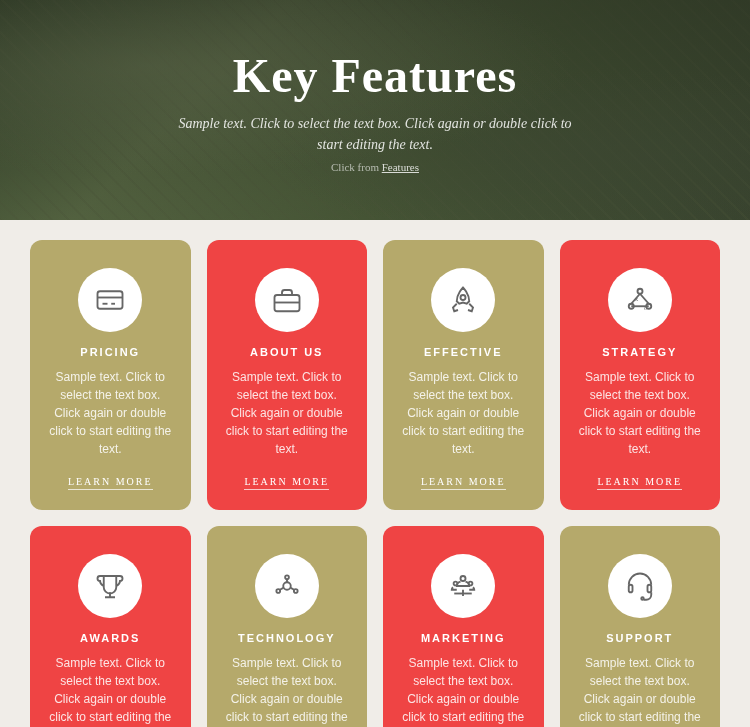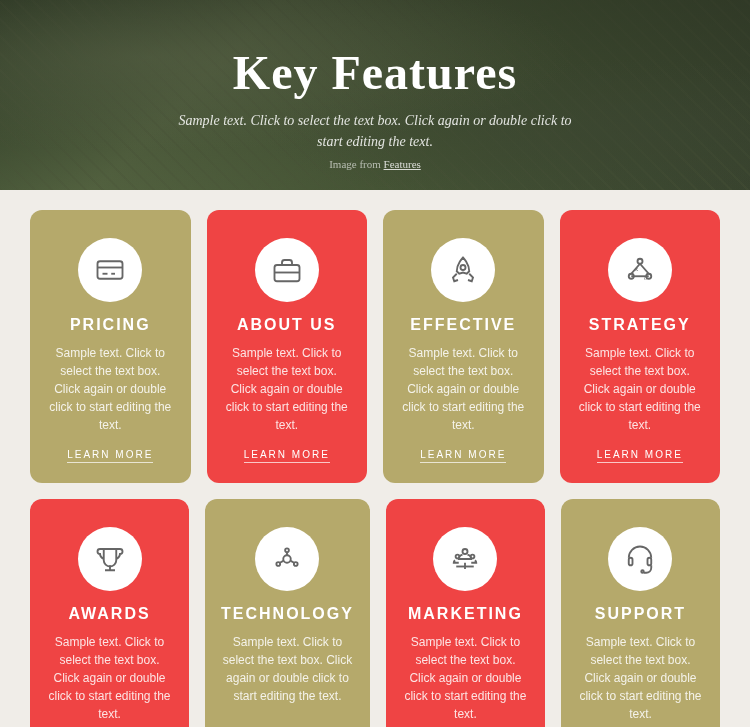--- a/index.html
+++ b/index.html
@@ -7,27 +7,27 @@
       font-family: 'Georgia', serif;
       background: #f5f5f5;
       min-height: 727px;
       width: 750px;
     }
 
     
     .hero {
       position: relative;
       width: 100%;
-      height: 190px;
+      height: 220px;
       background: #4a5a3a;
       overflow: hidden;
       display: flex;
       flex-direction: column;
       align-items: center;
-      justify-content: flex-end;
+      justify-content: center;
       text-align: center;
     }
 
     .hero-bg {
       position: absolute;
       inset: 0;
       background:
         repeating-linear-gradient(
           45deg,
           rgba(80,90,60,0.3) 0px, rgba(80,90,60,0.3) 2px,
@@ -123,21 +123,21 @@
       justify-content: center;
       margin-bottom: 14px;
     }
 
     .card-icon-circle svg {
       width: 30px;
       height: 30px;
     }
 
     .card-title {
-      font-size: 16px;
+      font-size: 11px;
       font-weight: 700;
       letter-spacing: 2px;
       text-transform: uppercase;
       color: #fff;
       margin-bottom: 10px;
       font-family: 'Arial', sans-serif;
     }
 
     .card-text {
       font-size: 12px;
@@ -149,34 +149,34 @@
 
     .card-link {
       margin-top: 15px;
       font-size: 10px;
       letter-spacing: 2px;
       text-transform: uppercase;
       color: #fff;
       text-decoration: none;
       border-bottom: 1px solid rgba(255,255,255,0.7);
       padding-bottom: 2px;
-      font-family: Liberation Sans, sans-serif;
+      font-family: Liberation Serif, serif;
     }
   </style>
 </head>
 <body>
 
 <div class="hero">
   <div class="hero-bg"></div>
   <div class="hero-overlay"></div>
   <div class="hero-content">
     <h1 class="hero-title">Key Features</h1>
     <p class="hero-subtitle">Sample text. Click to select the text box. Click again or double click to start editing the text.</p>
     <p class="hero-attribution">
-      <span>Image from</span>
+      <span>Click from</span>
       <a href="#">Features</a>
     </p>
   </div>
 </div>
 
 <div class="cards-section">
 
   <div class="cards-grid">
 
     <div class="card olive">

